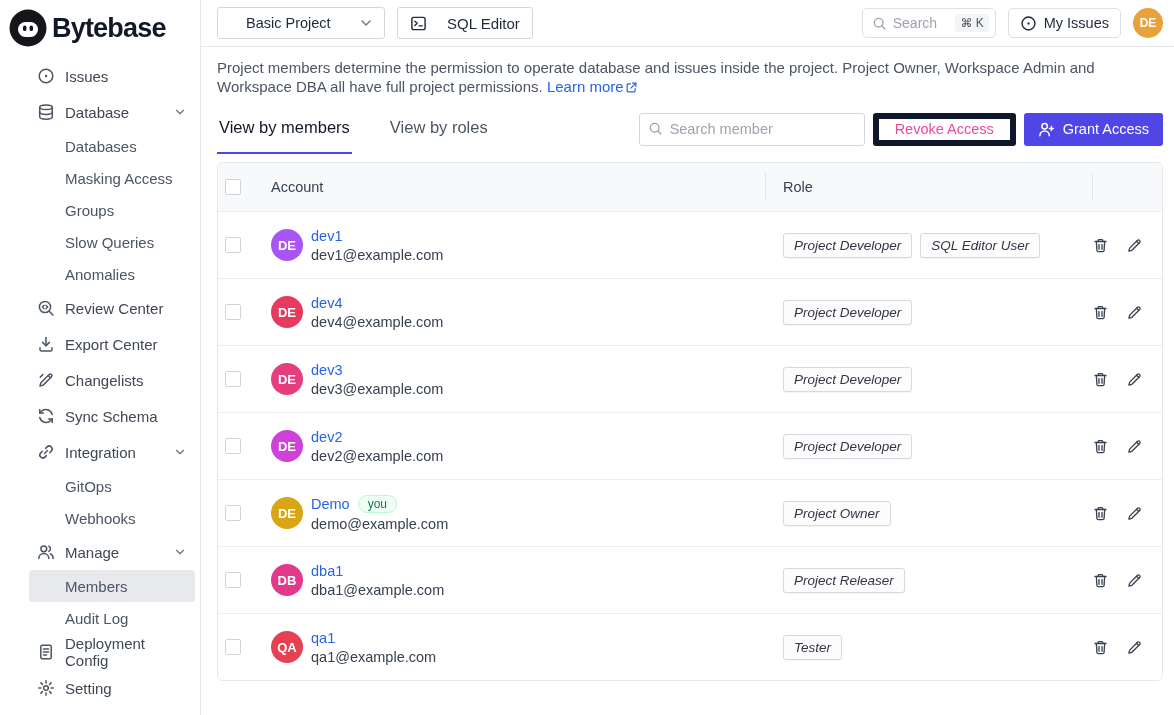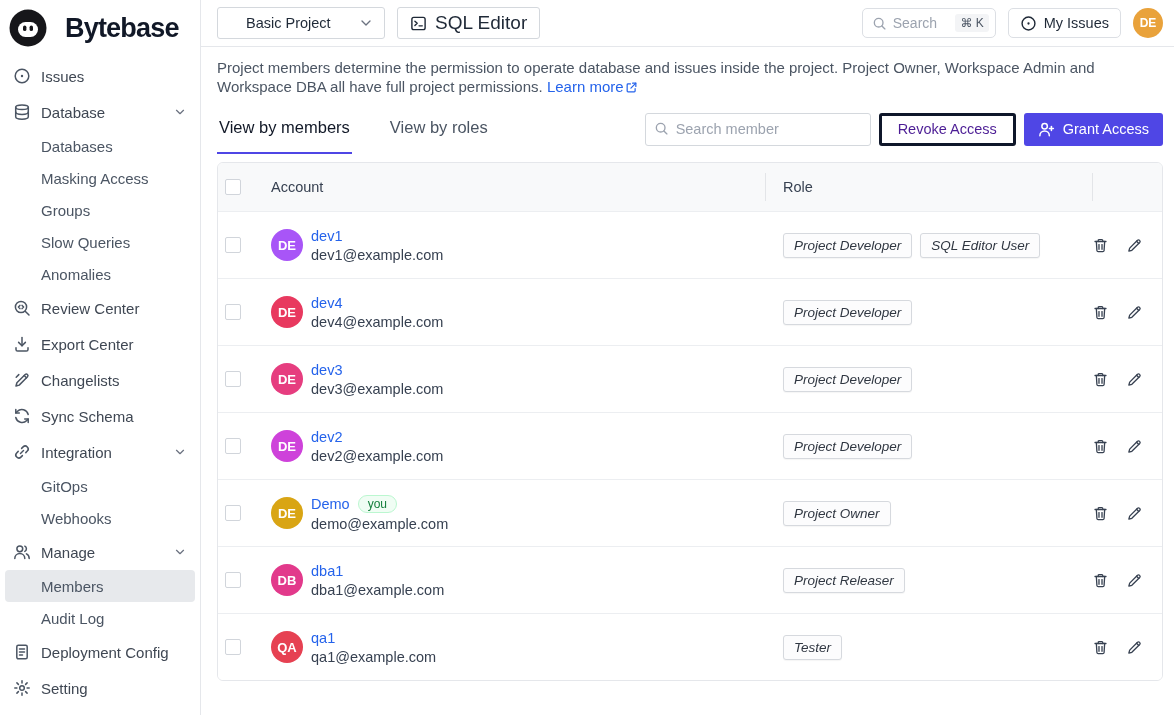--- a/index.html
+++ b/index.html
@@ -2,40 +2,40 @@
 <html><head>
 <meta charset="utf-8">
 <style>
   * { margin:0; padding:0; box-sizing:border-box; }
   html,body { width:1174px; height:715px; overflow:hidden; background:#fff;
     font-family:"Liberation Sans", sans-serif; color:#374151; }
   .app { display:flex; height:715px; }
 
   
   .sidebar { width:201px; min-width:201px; border-right:1px solid #e5e7eb; background:#fff; }
-  .logo-row { display:flex; align-items:center; gap:17px; padding:8px 6px 8px 8px; height:56px; }
+  .logo-row { display:flex; align-items:center; gap:4px; padding:8px 6px 8px 8px; height:56px; }
   .wordmark { font-size:27px; font-weight:800; color:#111827; letter-spacing:-0.8px; }
-  .nav { padding:2px 5px 0 5px; }
+  .nav { padding:2px 5px 0 5px;margin-left:24px; }
   .nav-item { display:flex; align-items:center; gap:10px; padding:0 8px; border-radius:4px;
     font-size:15px; color:#3f4753; cursor:pointer; }
   .nav-item.lvl0 { height:36px; }
   .nav-item.lvl1 { height:32px; padding-left:36px; color:#4b5563; }
   .nav-item.active { background:#e7e9ec; }
   .nav-item .nicon { display:flex; width:18px; height:18px; color:#4b5563; flex:none; }
   .nav-item .chev { margin-left:auto; display:flex; color:#6b7280; }
 
   
   .main { flex:1; display:flex; flex-direction:column; min-width:0; }
   .topbar { height:47px; min-height:47px; border-bottom:1px solid #e5e7eb; display:flex;
     align-items:center; padding:0 11px 0 16px; gap:12px; }
   .select-control { width:168px; height:32px; border:1px solid #d4d8dd; border-radius:3px;
     display:flex; align-items:center; padding:0 10px 0 28px; font-size:14.5px; color:#1f2937; cursor:pointer; }
   .select-control .chev { margin-left:auto; color:#6b7280; display:flex; }
   .btn { height:32px; border:1px solid #d4d8dd; border-radius:3px; background:#fff; display:flex;
-    align-items:center; gap:8px; padding:0 12px; font-size:19px; color:#1f2937; cursor:pointer; }
+    align-items:center; gap:20px; padding:0 12px; font-size:15px; color:#1f2937; cursor:pointer; }
   .spacer { flex:1; }
   .searchbox { width:134px; height:30px; border:1px solid #dcdfe4; border-radius:5px; display:flex;
     align-items:center; gap:6px; padding:0 6px 0 9px; color:#9ca3af; font-size:14px; cursor:text; }
   .searchbox .kbd { margin-left:auto; background:#f3f4f6; border-radius:3px; font-size:12px;
     color:#4b5563; padding:2px 5px; white-space:nowrap; }
   .pill-btn { height:30px; border:1px solid #dcdfe4; border-radius:5px; background:#fff; display:flex;
     align-items:center; gap:7px; padding:0 11px; font-size:14.5px; color:#1f2937; cursor:pointer; }
   .avatar-sm { width:30px; height:30px; border-radius:50%; background:#e9a23b; color:#fff;
     font-size:12px; font-weight:700; display:flex; align-items:center; justify-content:center; cursor:pointer; }
 
@@ -48,22 +48,22 @@
   .toolbar { display:flex; align-items:center; margin-top:16px; }
   .tabs { display:flex; gap:36px; }
   .tab { font-size:16.5px; color:#4b5563; padding:6px 2px 15px 2px; border-bottom:2px solid transparent; cursor:pointer; }
   .tab.active { color:#111827; font-weight:500; border-bottom-color:#4f46e5; }
   .toolbar-right { margin-left:auto; display:flex; align-items:center; gap:8px; padding-bottom:8px; }
   .member-search { position:relative; }
   .member-search input { width:226px; height:33px; border:1px solid #d4d8dd; border-radius:3px;
     padding:0 10px 0 30px; font-size:14.5px; color:#1f2937; font-family:inherit; outline:none; }
   .member-search input::placeholder { color:#9ca3af; }
   .member-search .mag { position:absolute; left:9px; top:8px; color:#9ca3af; display:flex; }
-  .revoke-btn { height:33px; border:3px solid #0f172a; border-radius:3px; background:#fff;
-    padding:0 16px; font-size:14.5px; color:#4c1d95; cursor:default; }
+  .revoke-btn { height:33px; border:6px solid #0f172a; border-radius:3px; background:#fff;
+    padding:0 16px; font-size:14.5px; color:#ec4899; cursor:default; }
   .grant-btn { height:33px; border:none; border-radius:3px; background:#4f46e5; color:#fff;
     display:flex; align-items:center; gap:8px; padding:0 14px; font-size:14.5px; cursor:pointer; }
 
   
   .table { margin-top:8px; border:1px solid #e5e7eb; border-radius:6px; overflow:hidden; background:#fff; }
   .thead { display:grid; grid-template-columns:53px 494px 327px 1fr; height:48px; background:#f8f9fa; align-items:center; }
   .th { font-size:14.5px; color:#374151; }
   .th-sep { position:relative; height:100%; display:flex; align-items:center; }
   .th-sep::before { content:""; position:absolute; left:0; top:10px; bottom:10px; width:1px; background:#e3e5e8; }
   .th-role { padding-left:18px; }

